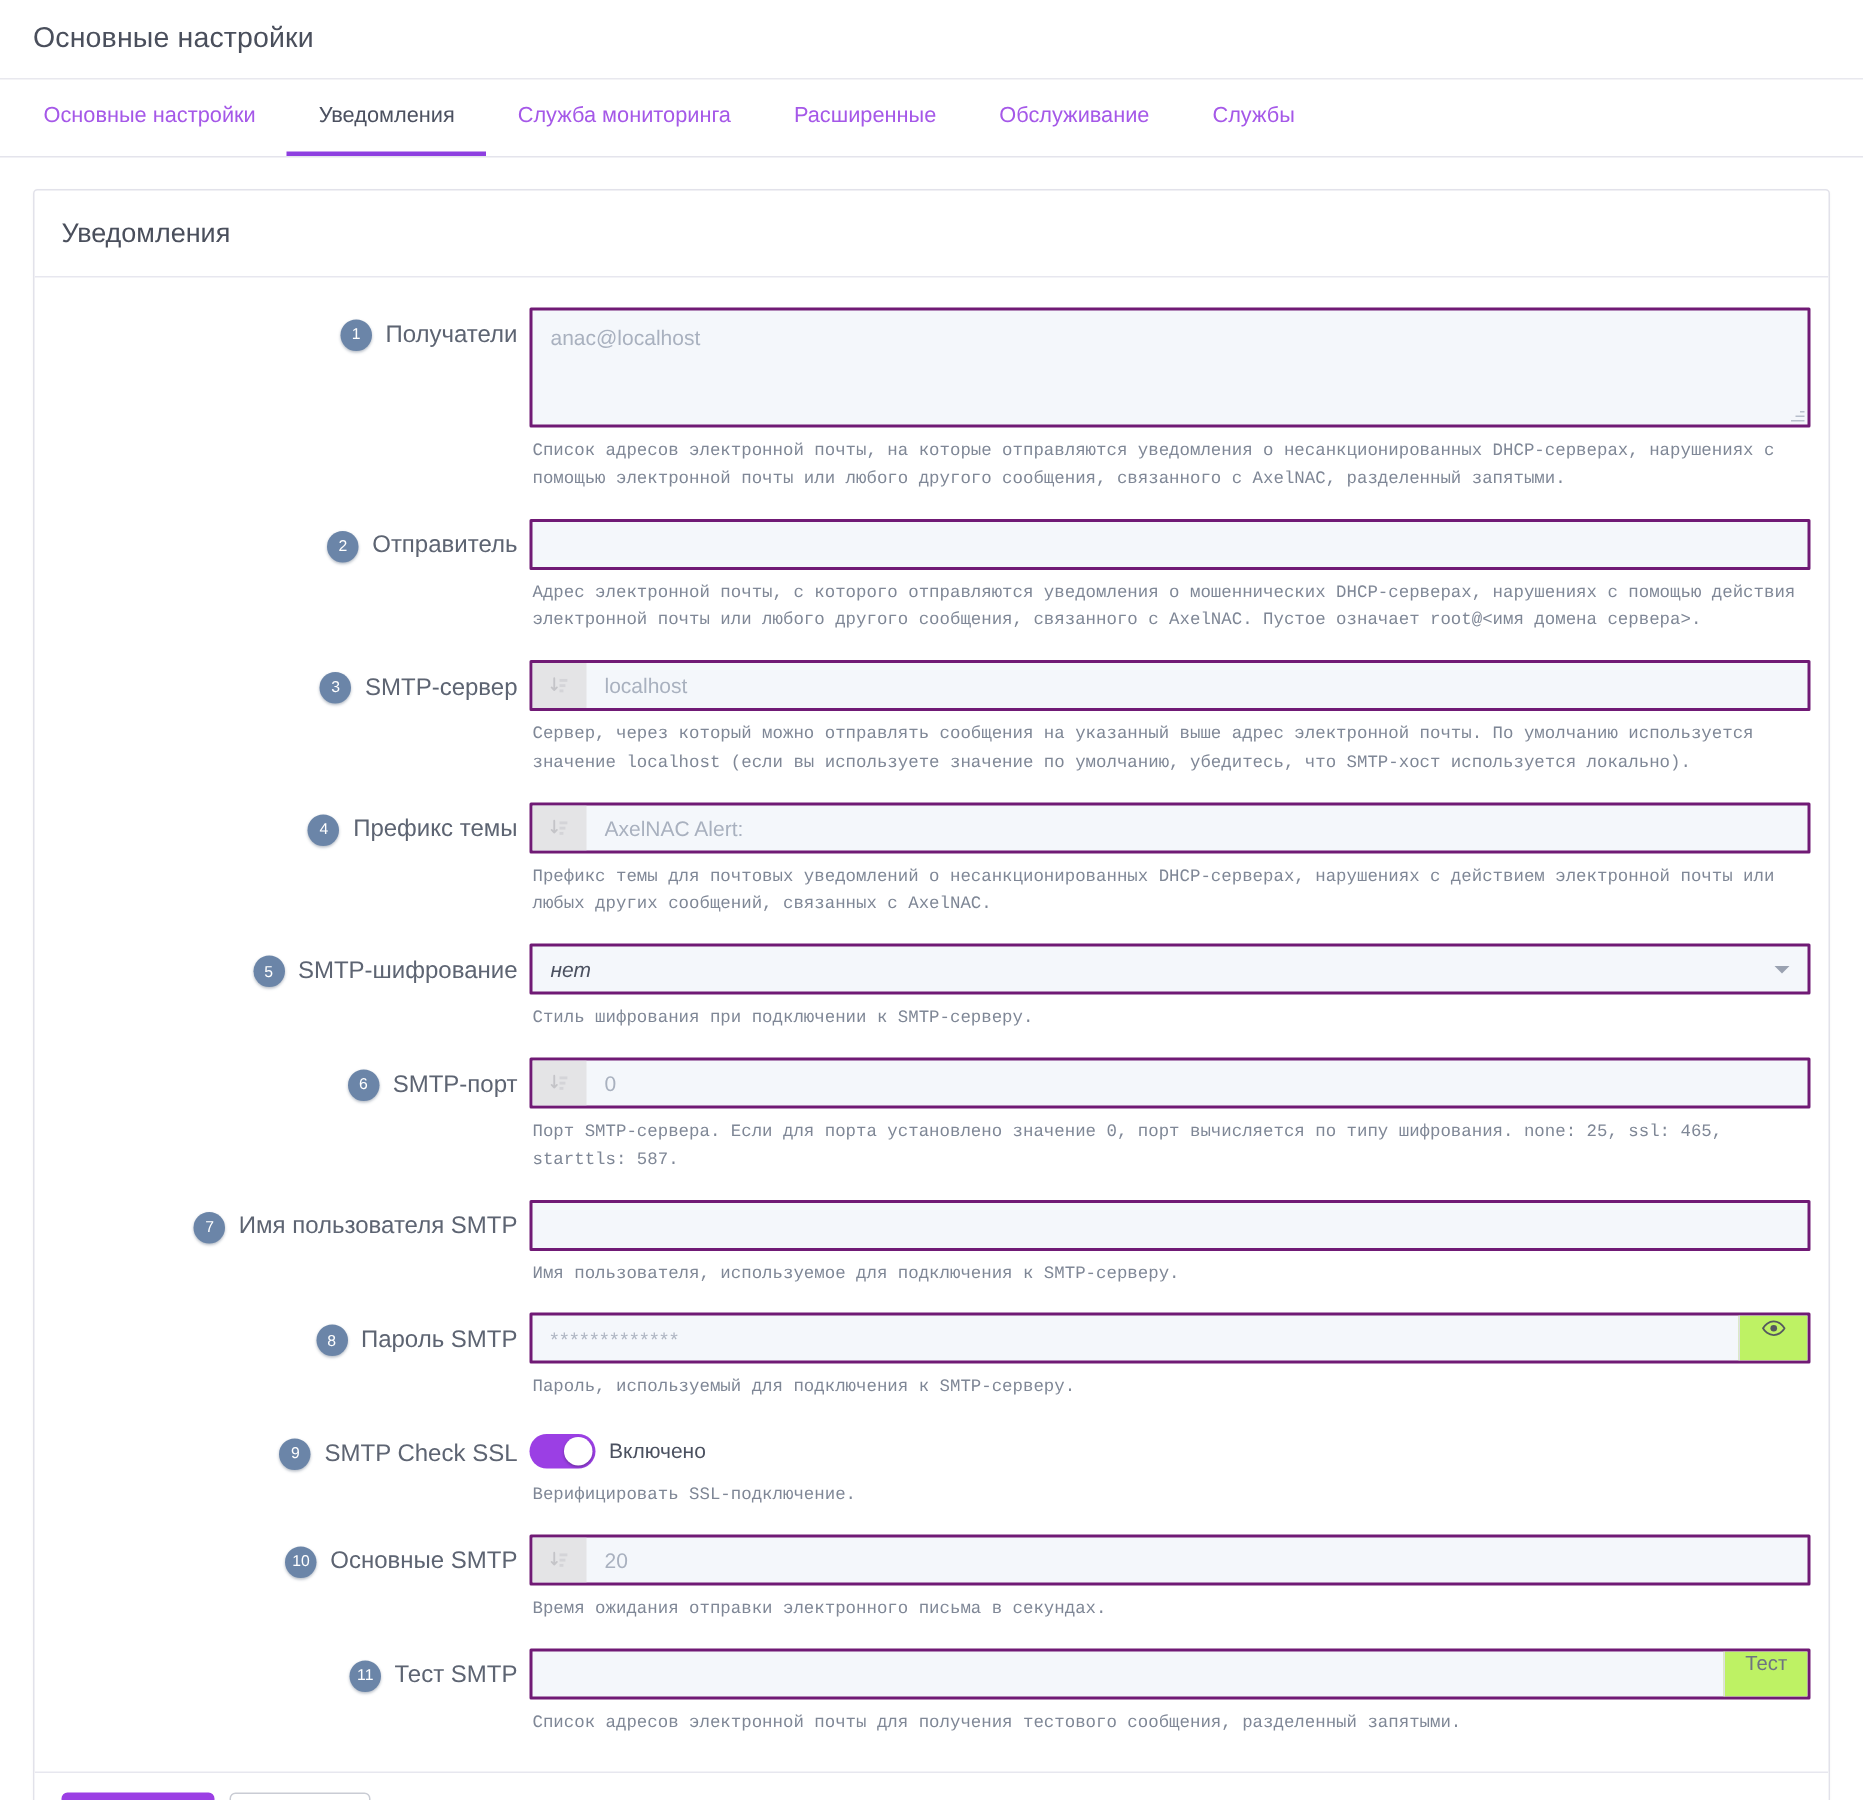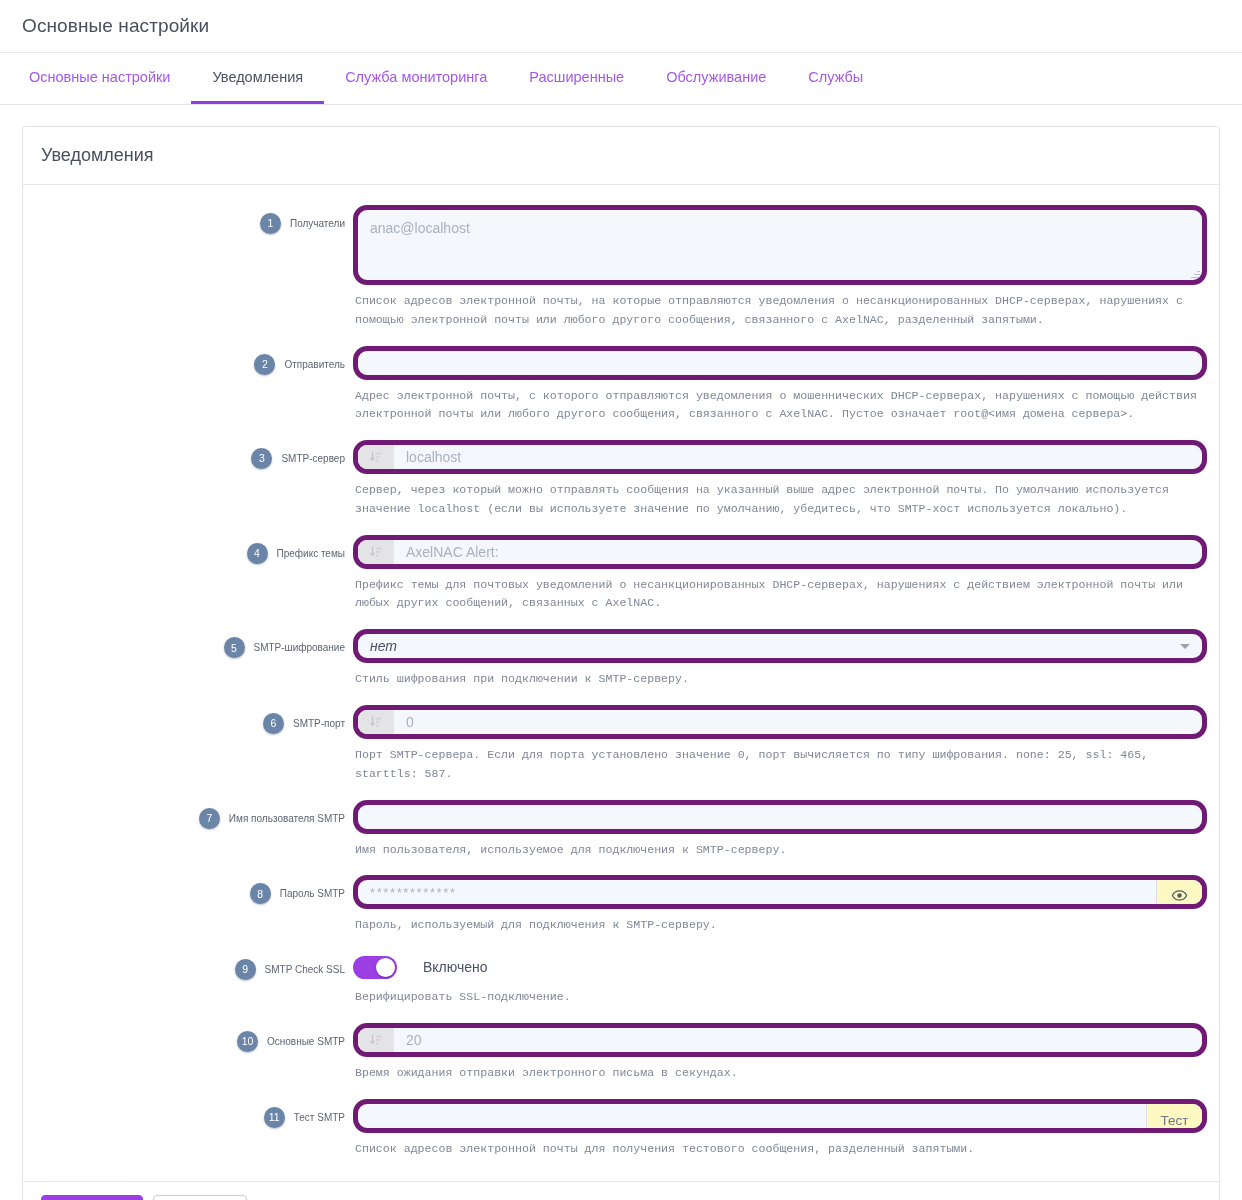--- a/index.html
+++ b/index.html
@@ -100,36 +100,36 @@
     color: #ffffff;
     font-size: 10.5px;
     display: flex;
     align-items: center;
     justify-content: center;
     flex: 0 0 auto;
     box-shadow: 0 1px 2px rgba(40,60,90,.35);
     line-height: 1;
   }
   .lbl {
-    font-size: 10px;
+    font-size: 16px;
     color: #5d6472;
     text-align: right;
     white-space: nowrap;
   }
   .row-field {
     flex: 1 1 auto;
     min-width: 0;
     padding-top: 4px;
   }
 
   
   .ctl {
     background: #f4f7fb;
-    border: 5px solid #701a75;
-    border-radius: 14px;
+    border: 2px solid #701a75;
+    border-radius: 1px;
     height: 34px;
     display: flex;
     align-items: stretch;
     width: 100%;
     overflow: hidden;
   }
   .ctl.textarea-wrap {
     height: 80px;
     position: relative;
     align-items: flex-start;
@@ -173,24 +173,24 @@
     width: 36px;
     flex: 0 0 36px;
     background: #e4e4e6;
     display: flex;
     align-items: center;
     justify-content: center;
   }
   .ctl-suffix-btn {
     width: 46px;
     flex: 0 0 46px;
-    background: #fef9c3;
+    background: #bef264;
     border-left: 1px solid #dedee2;
     display: flex;
-    align-items: flex-end;
+    align-items: flex-start;
     justify-content: center;
     cursor: pointer;
   }
   .ctl-suffix-btn.wide { width: 56px; flex: 0 0 56px; }
   .test-label {
     font-size: 13.5px;
     color: #6d7382;
   }
   .caret {
     width: 0; height: 0;
@@ -218,21 +218,21 @@
     font-size: 13px;
     color: #aeb5c2;
     letter-spacing: 1.6px;
     font-family: "Liberation Sans", sans-serif;
   }
 
   
   .toggle-row {
     display: flex;
     align-items: center;
-    gap: 26px;
+    gap: 9px;
     height: 30px;
     padding-top: 2px;
   }
   .toggle {
     width: 44px; height: 23px;
     border-radius: 12px;
     background: #9b3fe4;
     position: relative;
     cursor: pointer;
     flex: 0 0 auto;

